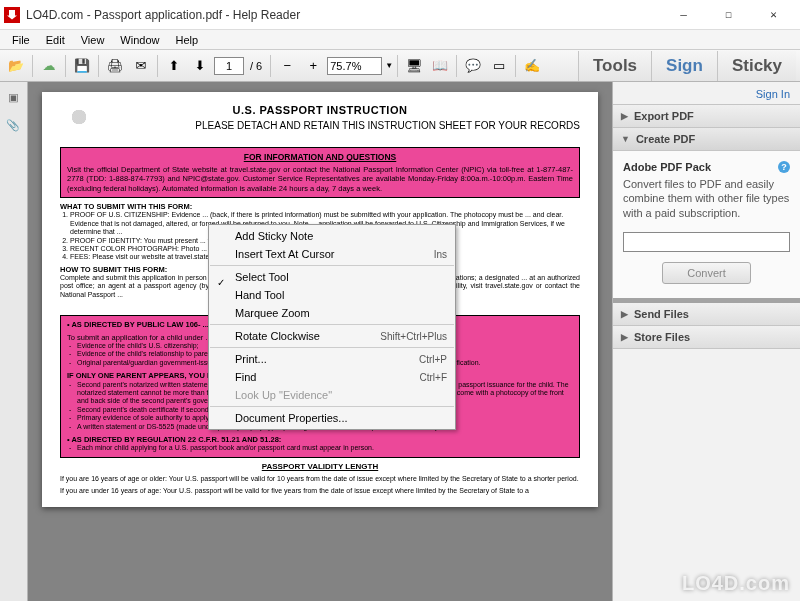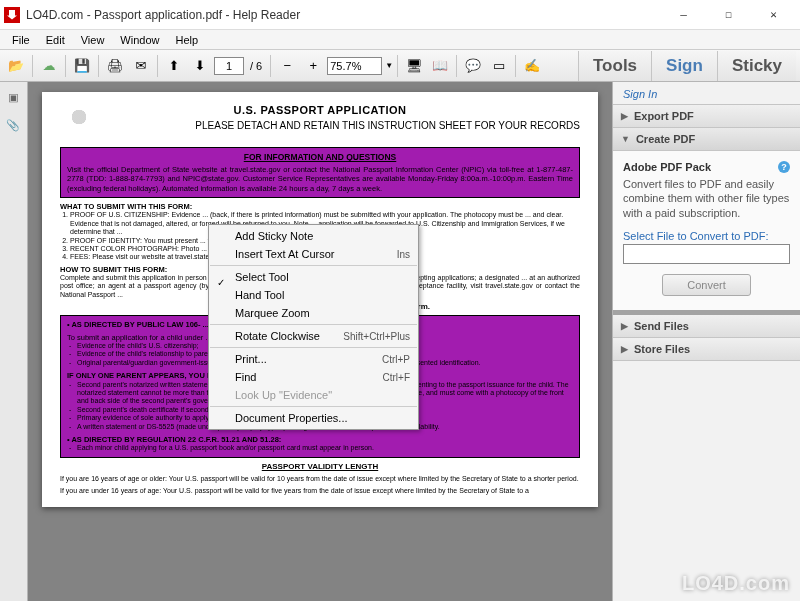--- a/index.html
+++ b/index.html
@@ -18,44 +18,44 @@
 .pgbox { width: 30px; height: 18px; border: 1px solid #888; text-align: center; font-size: 11px; background: #fff; }
 .zoombox { width: 55px; height: 18px; border: 1px solid #888; font-size: 11px; background: #fff; padding: 0 2px; }
 .rtabs { margin-left: auto; display: flex; align-items: center; height: 100%; }
 .rtab { height: 30px; padding: 0 14px; display: flex; align-items: center; font-size: 17px; color: #555; border-left: 1px solid #c5c5c5; cursor: default; background: linear-gradient(#f5f5f5, #e5e5e5); font-weight: 600; }
 .rtab.blue { color: #4a7db5; }
 .main { display: flex; height: calc(601px - 30px - 20px - 32px); }
 .leftstrip { width: 28px; background: #e8e8e8; border-right: 1px solid #b5b5b5; display: flex; flex-direction: column; align-items: center; padding-top: 6px; gap: 10px; }
 .lsicon { width: 18px; height: 18px; display: flex; align-items: center; justify-content: center; color: #666; }
 .docarea { flex: 1; background: #838383; overflow: hidden; position: relative; display: flex; flex-direction: column; align-items: center; padding-top: 10px; }
 .rpanel { width: 188px; background: #f2f2f2; border-left: 1px solid #b5b5b5; display: flex; flex-direction: column; }
-.signin { text-align: left; padding: 6px 10px 4px; color: #2a6bb5; font-size: 11px; cursor: pointer; font-style: italic; }
+.signin { text-align: right; padding: 6px 10px 4px; color: #2a6bb5; font-size: 11px; cursor: pointer; }
 .accordion { border-top: 1px solid #c5c5c5; }
 .acc-head { background: linear-gradient(#f0f0f0, #dedede); padding: 5px 8px; font-size: 11px; font-weight: 600; color: #444; border-bottom: 1px solid #c5c5c5; display: flex; align-items: center; gap: 6px; cursor: default; }
 .acc-head .chev { font-size: 9px; color: #666; }
 .acc-body { padding: 10px 10px 14px; background: #fafafa; border-bottom: 5px solid #a3a3a3; font-size: 11px; }
 .acc-body .hdr { font-weight: 600; color: #333; margin-bottom: 4px; display: flex; justify-content: space-between; }
 .acc-body p { color: #555; line-height: 1.3; margin-bottom: 10px; }
 .acc-body .lnk { color: #2a6bb5; cursor: pointer; }
 .acc-body input[type=text] { width: 100%; height: 20px; border: 1px solid #888; margin: 2px 0 10px; padding: 0 2px; }
 .convertbtn { display: block; margin: 0 auto; padding: 4px 24px; background: linear-gradient(#f5f5f5,#e0e0e0); border: 1px solid #aaa; border-radius: 3px; color: #888; font-size: 11px; text-align: center; }
 .page { width: 556px; background: #fff; box-shadow: 0 2px 6px rgba(0,0,0,.5); font-size: 8px; line-height: 1.25; }
 .page-inner { padding: 12px 18px; }
 .doc-title { text-align: center; font-weight: 700; font-size: 11px; letter-spacing: .5px; }
 .doc-sub { text-align: right; font-size: 10px; margin: 2px 0 15px; }
 .eagle { position: absolute; left: 20px; top: 8px; width: 34px; height: 34px; background: radial-gradient(circle,#555 30%,transparent 31%); opacity: .25; }
-.box { border: 1px solid #000; background: #a21caf; padding: 4px 6px; margin-bottom: 4px; font-size: 7.5px; }
+.box { border: 1px solid #000; background: #ec4899; padding: 4px 6px; margin-bottom: 4px; font-size: 7.5px; }
 .box .bh { text-align: center; font-weight: 700; text-decoration: underline; font-size: 8.5px; margin-bottom: 2px; }
 .sect-h { font-weight: 700; font-size: 7.5px; margin-top: 3px; }
 .sect-b { font-size: 7px; line-height: 1.2; }
 .sect-b li { margin-left: 10px; list-style: decimal; }
 .sect-b .bl { margin-left: 10px; list-style: none; position: relative; }
 .sect-b .bl::before { content: "- "; position: absolute; left: -8px; }
 .centerline { text-align: center; font-weight: 600; font-size: 8px; margin: 3px 0; }
-.context { position: absolute; left: 208px; top: 224px; width: 211px; background: #f5f5f5; border: 1px solid #999; box-shadow: 2px 2px 4px rgba(0,0,0,.3); z-index: 50; font-size: 11px; padding: 2px 0; }
+.context { position: absolute; left: 208px; top: 224px; width: 248px; background: #f5f5f5; border: 1px solid #999; box-shadow: 2px 2px 4px rgba(0,0,0,.3); z-index: 50; font-size: 11px; padding: 2px 0; }
 .ctx-item { display: flex; align-items: center; padding: 3px 8px 3px 26px; position: relative; cursor: default; }
 .ctx-item.disabled { color: #999; }
 .ctx-item .sc { margin-left: auto; font-size: 10px; color: #555; }
 .ctx-sep { height: 1px; background: #ccc; margin: 2px 1px; }
 .ctx-item .chk::before { content: "✓"; position: absolute; left: 8px; font-size: 10px; }
 .watermark { position: absolute; right: 10px; bottom: 6px; font-size: 20px; font-weight: 700; color: rgba(255,255,255,.75); letter-spacing: 1px; font-family: Arial; text-shadow: 0 0 4px rgba(0,0,0,.4); }
 .hinfo { width:12px; height:12px; border-radius:50%; background:#4aa3e0; color:#fff; font-size:9px; display:flex; align-items:center; justify-content:center; font-weight:700; }
 </style>
 </head>
 <body>
@@ -116,21 +116,21 @@
 <div class="main">
   <div class="leftstrip">
     <div class="lsicon">▣</div>
     <div class="lsicon">📎</div>
   </div>
 
   <div class="docarea">
     <div class="page">
       <div class="page-inner" style="position:relative">
         <div class="eagle"></div>
-        <div class="doc-title">U.S. PASSPORT APPLICATION</div>
+        <div class="doc-title">U.S. PASSPORT INSTRUCTION</div>
         <div class="doc-sub">PLEASE DETACH AND RETAIN THIS INSTRUCTION SHEET FOR YOUR RECORDS</div>
 
         <div class="box">
           <div class="bh">FOR INFORMATION AND QUESTIONS</div>
           <div style="text-align:justify">Visit the official Department of State website at travel.state.gov or contact the National Passport Information Center (NPIC) via toll-free at 1-877-487-2778 (TDD: 1-888-874-7793) and NPIC@state.gov.  Customer Service Representatives are available Monday-Friday 8:00a.m.-10:00p.m. Eastern Time (excluding federal holidays). Automated information is available 24 hours a day, 7 days a week.</div>
         </div>
 
         <div class="sect-h">WHAT TO SUBMIT WITH THIS FORM:</div>
         <ol class="sect-b">
           <li>PROOF OF U.S. CITIZENSHIP: Evidence ... (back, if there is printed information) must be submitted with your application. The photocopy must be ... and clear. Evidence that is not damaged, altered, or forged will be returned to you. Note ... application will be forwarded to U.S. Citizenship and Immigration Services, if we determine that ...</li>
@@ -182,21 +182,20 @@
       <div class="acc-head" style="background:linear-gradient(#eaeaea,#d5d5d5)">
           <span class="chev">▼</span>
           <span>Create PDF</span>
         </div>
       <div class="acc-body">
         <div class="hdr">
             <span>Adobe PDF Pack</span>
             <span class="hinfo">?</span>
           </div>
         <p>Convert files to PDF and easily combine them with other file types with a paid subscription.</p>
-        <div class="lnk">Select File to Convert to PDF:</div>
         <input type="text" style="">
         <button class="convertbtn">Convert</button>
       </div>
       <div class="acc-head">
           <span class="chev">▶</span>
           <span>Send Files</span>
         </div>
       <div class="acc-head">
           <span class="chev">▶</span>
           <span>Store Files</span>

